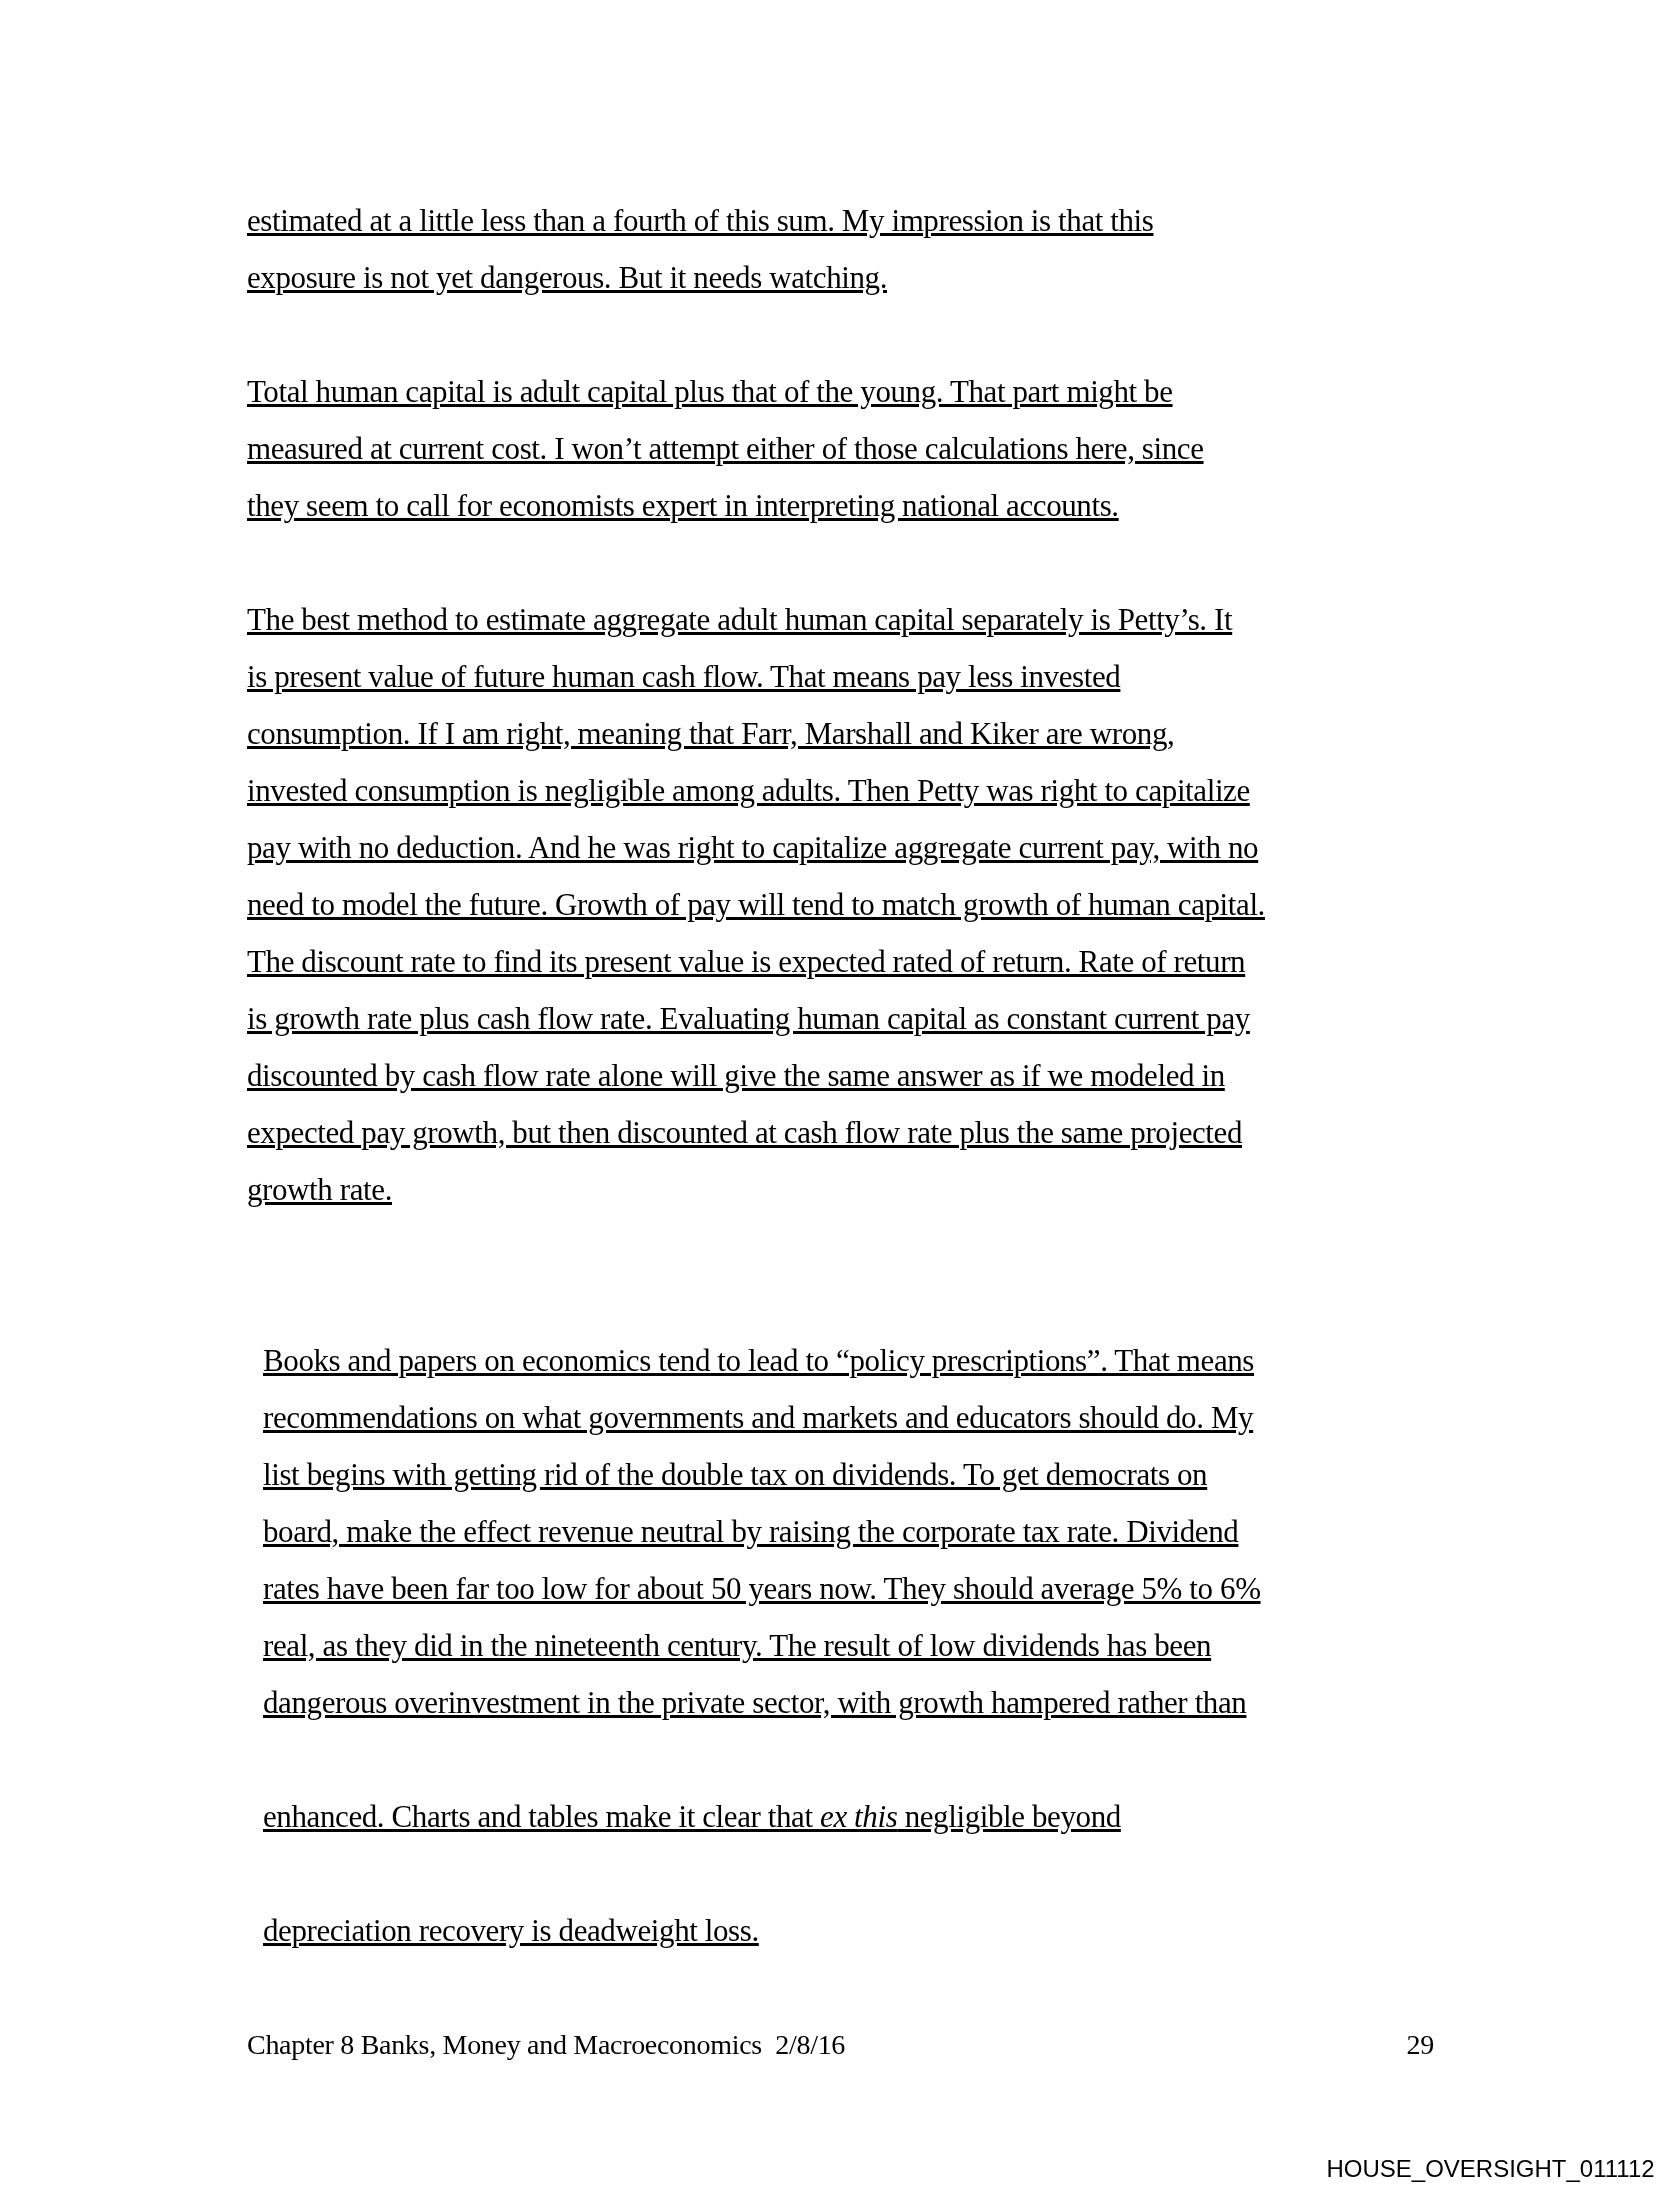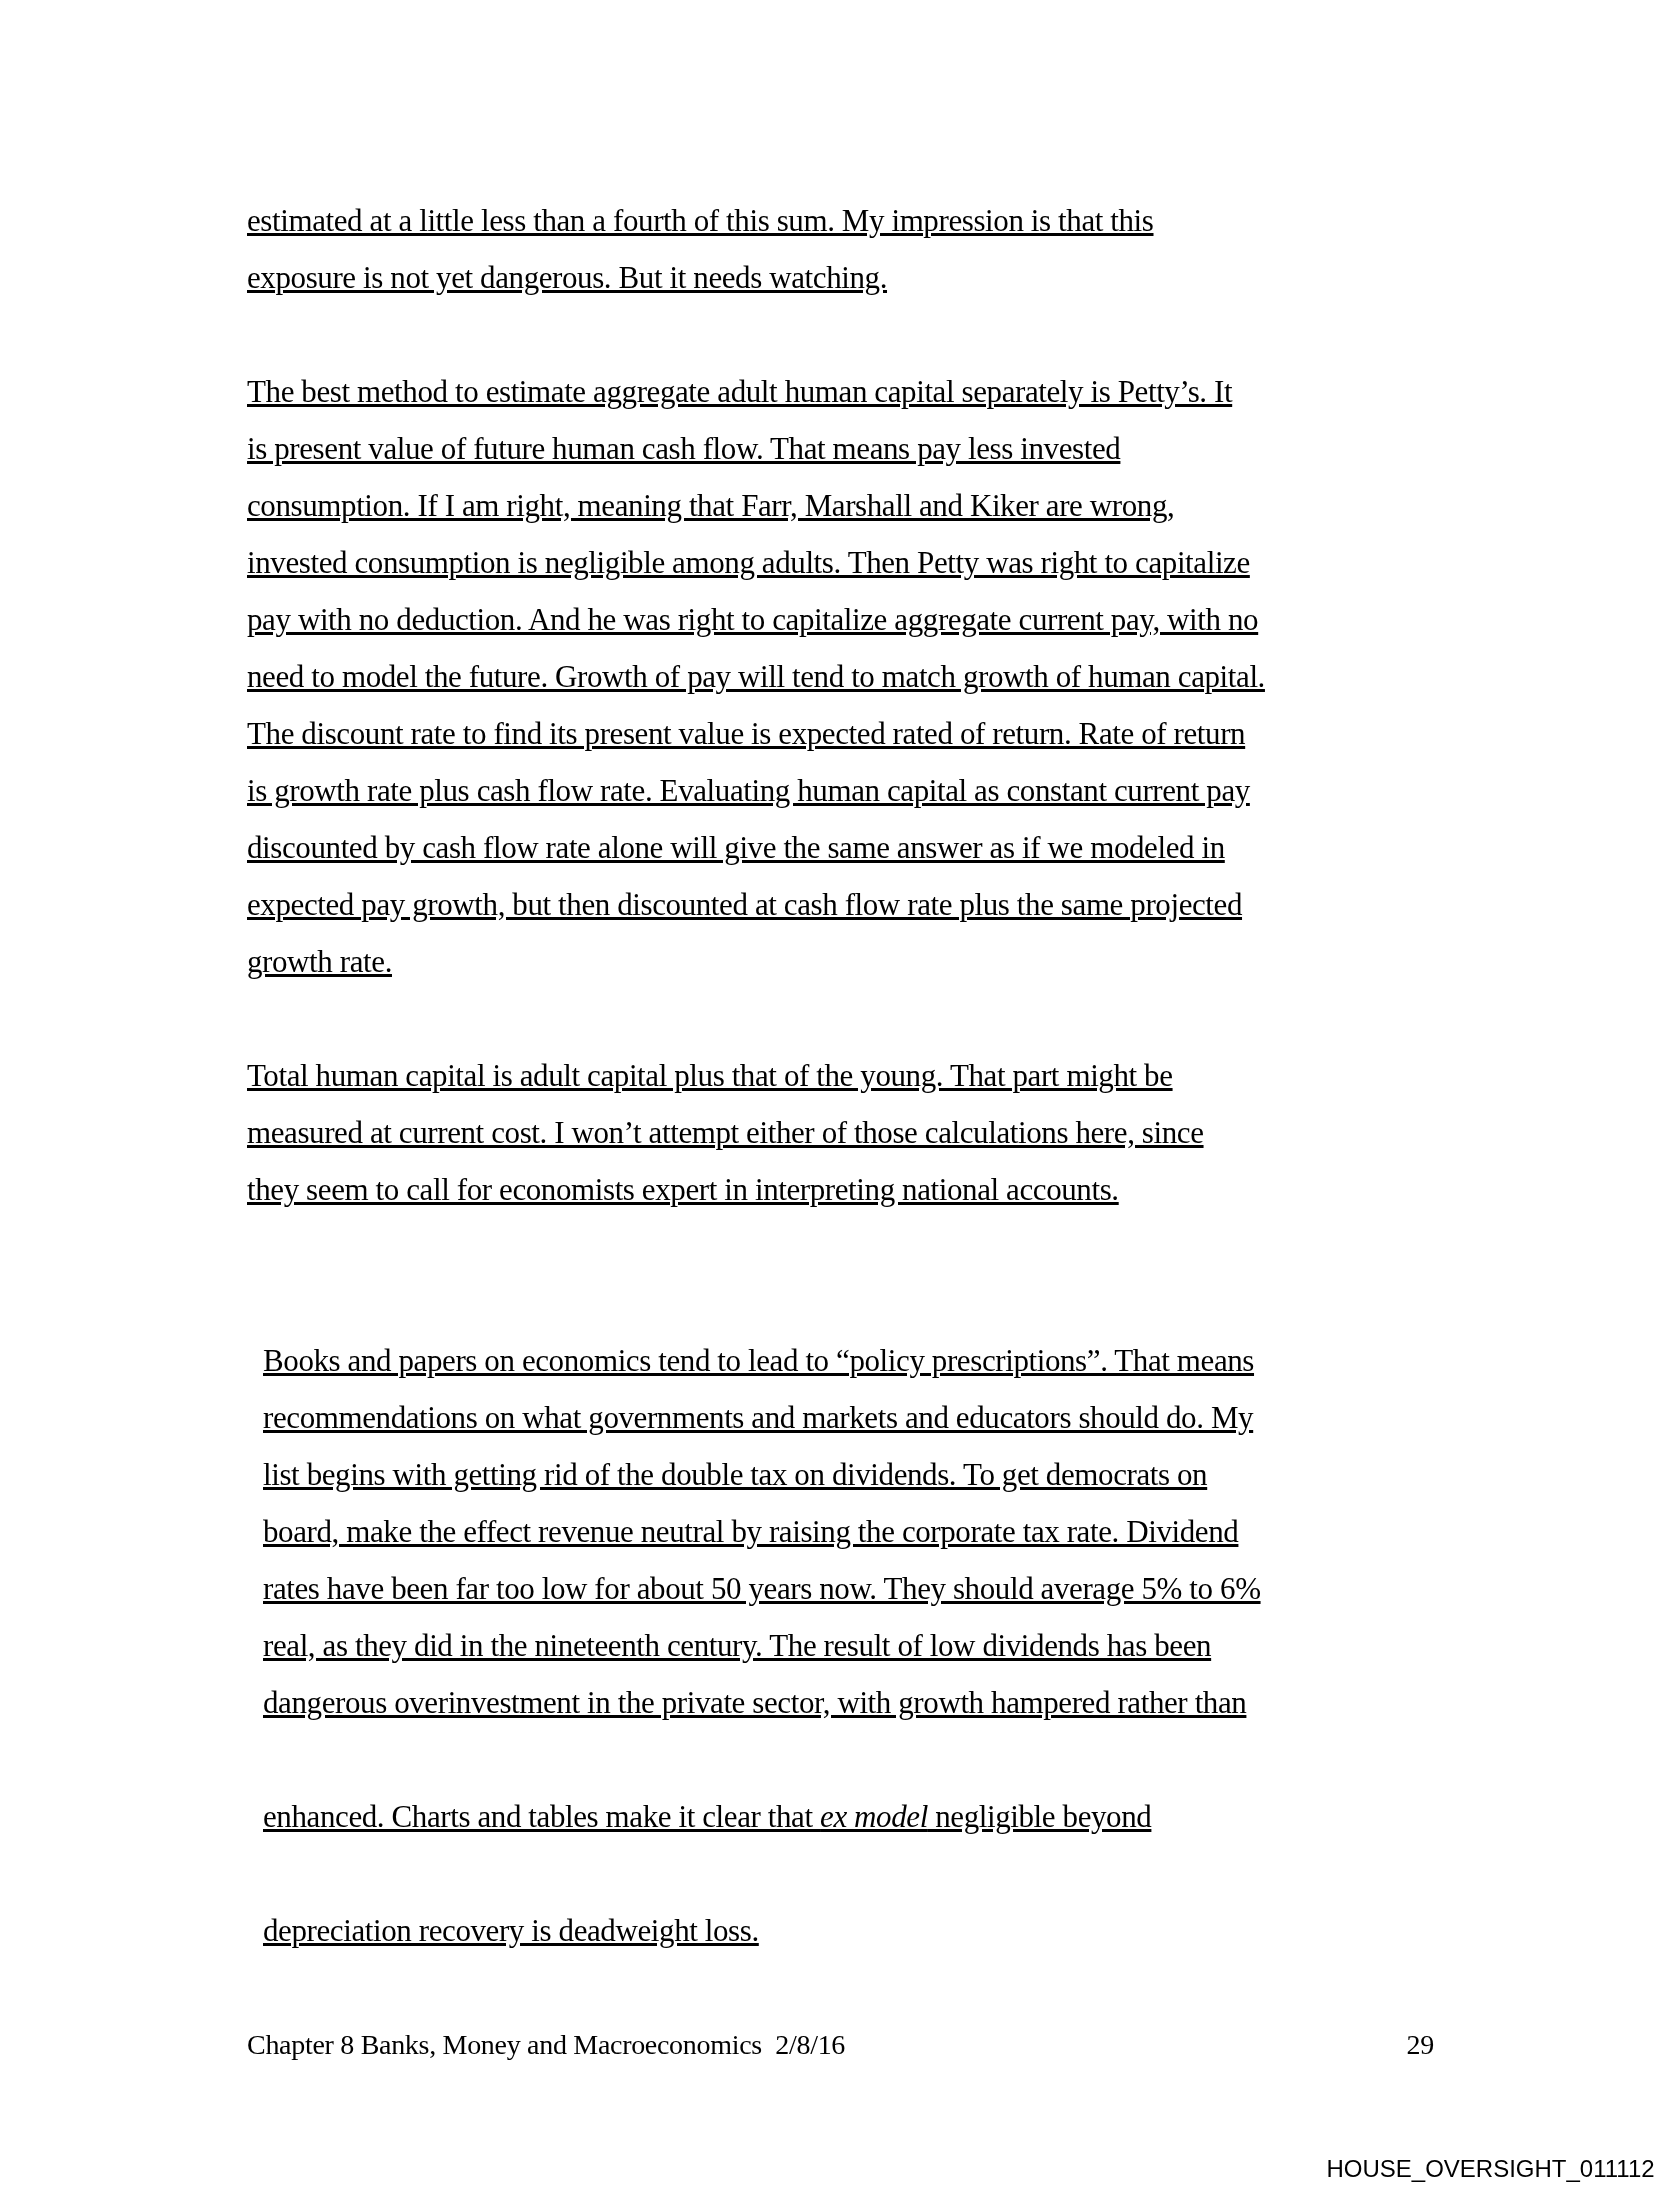--- a/index.html
+++ b/index.html
@@ -60,46 +60,46 @@
 </head>
 <body>
 
 <div class="page">
 
   <div class="text-block">
 
     <p class="para">estimated at a little less than a fourth of this sum. My impression is that this
 exposure is not yet dangerous. But it needs watching.</p>
 
+    <p class="para">Total human capital is adult capital plus that of the young. That part might be
+measured at current cost. I won’t attempt either of those calculations here, since
+they seem to call for economists expert in interpreting national accounts.</p>
+
     <p class="para">The best method to estimate aggregate adult human capital separately is Petty’s. It
 is present value of future human cash flow. That means pay less invested
 consumption. If I am right, meaning that Farr, Marshall and Kiker are wrong,
 invested consumption is negligible among adults. Then Petty was right to capitalize
 pay with no deduction. And he was right to capitalize aggregate current pay, with no
 need to model the future. Growth of pay will tend to match growth of human capital.
 The discount rate to find its present value is expected rated of return. Rate of return
 is growth rate plus cash flow rate. Evaluating human capital as constant current pay
 discounted by cash flow rate alone will give the same answer as if we modeled in
 expected pay growth, but then discounted at cash flow rate plus the same projected
 growth rate.</p>
 
-    <p class="para">Total human capital is adult capital plus that of the young. That part might be
-measured at current cost. I won’t attempt either of those calculations here, since
-they seem to call for economists expert in interpreting national accounts.</p>
-
 
     <p class="para para-last">
       <span class="block-line">Books and papers on economics tend to lead to “policy prescriptions”. That means
 recommendations on what governments and markets and educators should do. My
 list begins with getting rid of the double tax on dividends. To get democrats on
 board, make the effect revenue neutral by raising the corporate tax rate. Dividend
 rates have been far too low for about 50 years now. They should average 5% to 6%
 real, as they did in the nineteenth century. The result of low dividends has been
 dangerous overinvestment in the private sector, with growth hampered rather than</span>
-      <span class="block-line"><span>enhanced. Charts and tables make it clear that </span><i>ex model</i><span> negligible beyond</span></span>
+      <span class="block-line"><span>enhanced. Charts and tables make it clear that </span><i>ex this</i><span> negligible beyond</span></span>
       <span class="block-line">depreciation recovery is deadweight loss.</span>
     </p>
 
   </div>
 
   <div class="footer">
     <span class="footer-left">Chapter 8 Banks, Money and Macroeconomics  2/8/16</span>
     <span class="footer-page">29</span>
   </div>
 

